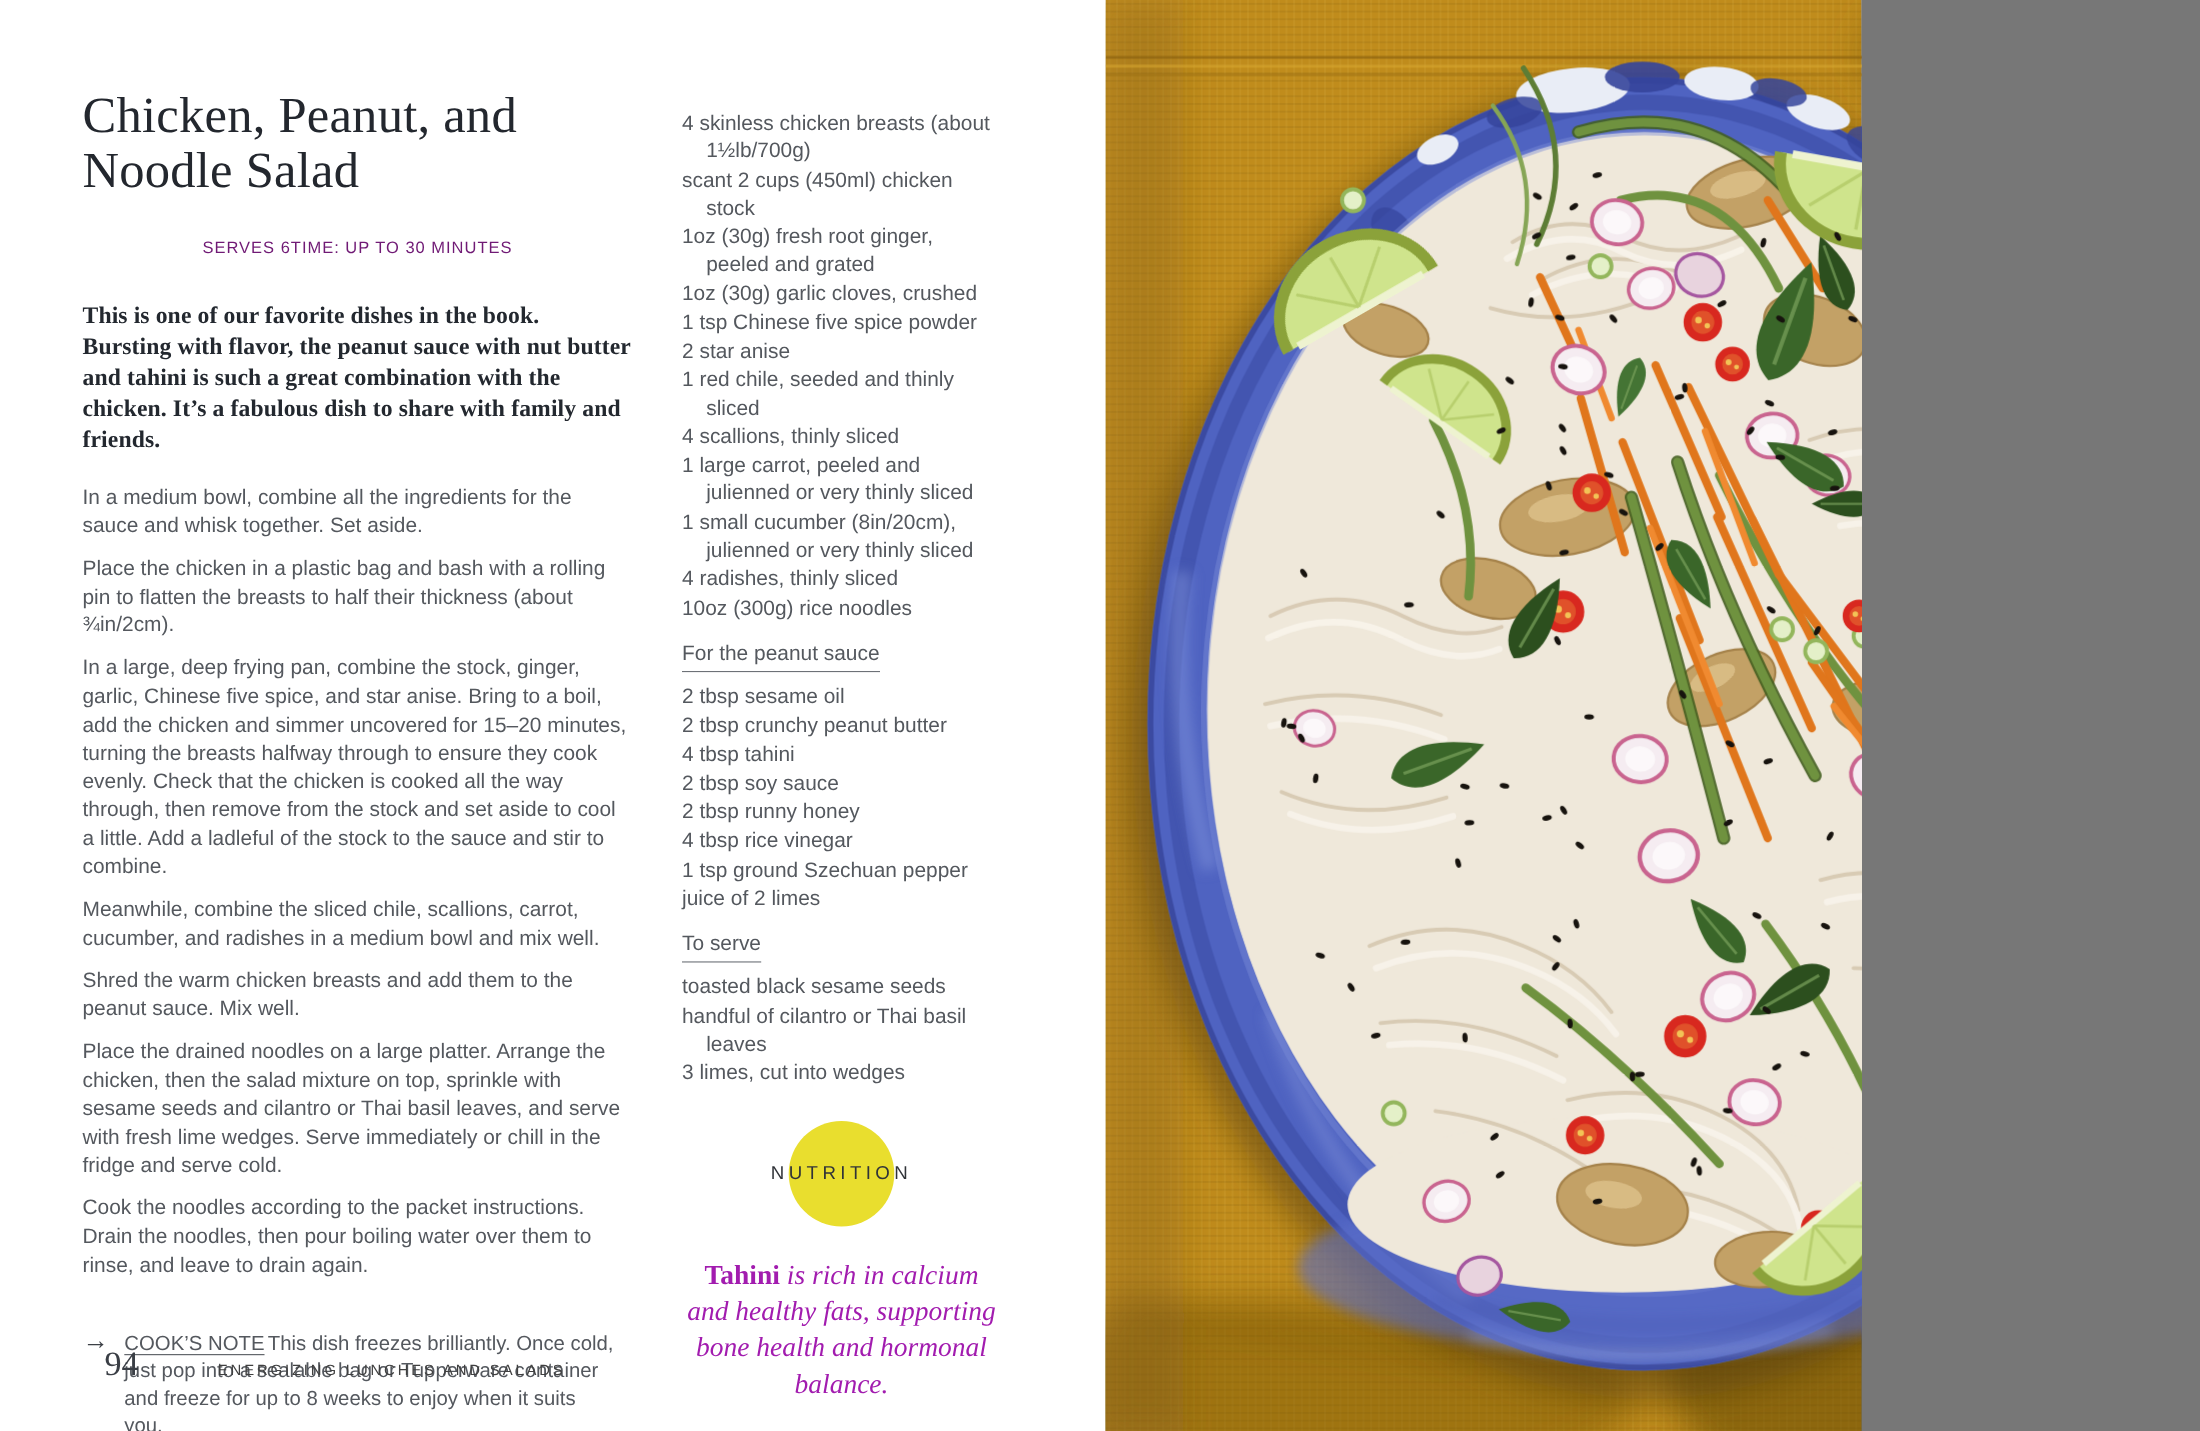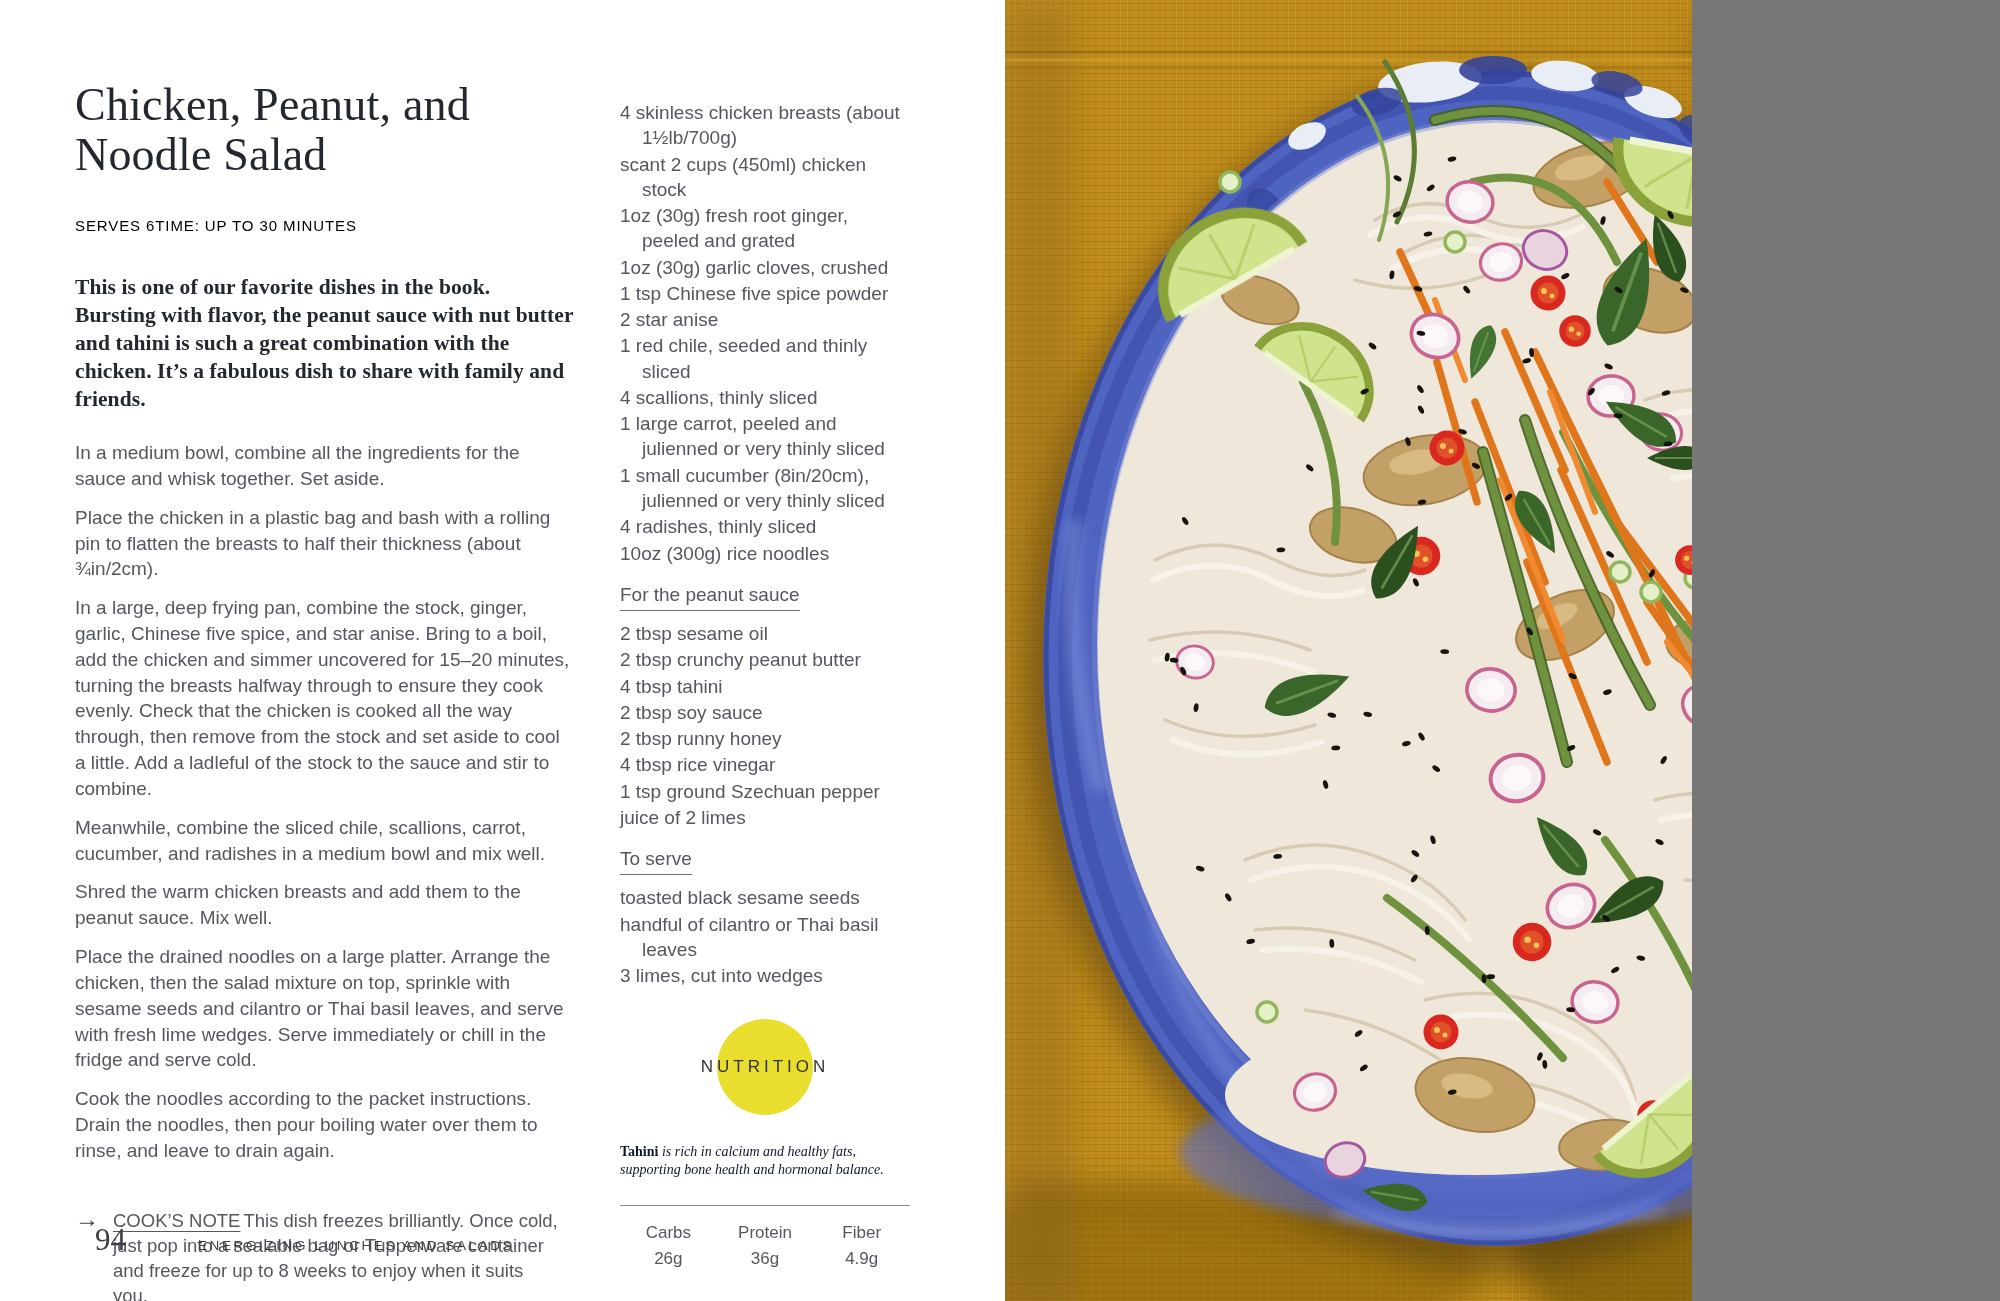--- a/index.html
+++ b/index.html
@@ -6,22 +6,22 @@
   .page{
     position:relative;width:1692px;height:1301px;background:#ffffff;
     overflow:hidden;font-family:"Liberation Sans",sans-serif;
   }
   
   .left-col{position:absolute;left:75px;top:80px;width:500px;color:#53575d;}
   .title{
     font-family:"Liberation Serif",serif;font-weight:400;color:#23272e;
     font-size:46px;line-height:1.08;letter-spacing:.2px;margin:0 0 38px 0;
   }
-  .meta-row{display:flex;justify-content:flex-start;align-items:baseline;
-    font-size:15px;letter-spacing:.9px;color:#000000;margin-bottom:40px;margin-top:36px;}
+  .meta-row{display:flex;justify-content:center;align-items:baseline;
+    font-size:15px;letter-spacing:.9px;color:#701a75;margin-bottom:40px;margin-top:36px;}
   .intro{
     font-family:"Liberation Serif",serif;font-weight:700;color:#23282f;
     font-size:21.5px;line-height:1.3;margin:0 0 26px 0;letter-spacing:.1px;
   }
   .para{font-size:19px;line-height:1.36;margin:0 0 13px 0;color:#54585e;}
   .cooks-note{display:flex;margin-top:44px;}
   .cn-arrow{font-size:24px;color:#3c4046;margin:-3px 14px 0 0;flex:0 0 auto;}
   .cn-body{font-size:18.5px;line-height:1.36;color:#54585e;width:450px;}
   .cn-label{text-decoration:underline;text-underline-offset:4px;margin-right:3px;}
   .footer-row{position:absolute;left:95px;top:1222px;display:flex;align-items:baseline;}
@@ -30,22 +30,22 @@
   
   .rail{position:absolute;left:620px;top:100px;width:290px;color:#54585e;
     font-size:19px;line-height:1.33;}
   .ing{padding-left:22px;text-indent:-22px;margin:0 0 1px 0;}
   .subhead{display:inline-block;border-bottom:1.5px solid #6d7177;
     padding-bottom:3px;margin:15px 0 10px 0;}
   .nut-circle{position:relative;width:96px;height:96px;border-radius:50%;
     background:var(--c-yellow,#e9de2e);margin:30px auto 0 auto;}
   .nut-circle span{position:absolute;top:50%;left:50%;transform:translate(-50%,-50%);
     white-space:nowrap;font-size:17px;letter-spacing:4px;color:#303338;}
-  .nut-note{font-family:"Liberation Serif",serif;font-style:italic;color:#0f172a;
-    font-size:14px;line-height:1.32;margin:28px 0 0 0;}
+  .nut-note{font-family:"Liberation Serif",serif;font-style:italic;color:#a21caf;
+    font-size:25px;line-height:1.32;text-align:center;margin:28px 0 0 0;}
   .nut-note b{font-style:normal;font-weight:700;}
   .nut-rule{border:none;border-top:1px solid #8a8d92;margin:26px 0 0 0;}
   .nut-values{display:flex;margin-top:16px;text-align:center;}
   .nut-values>div{flex:1;}
   .nv-label{font-size:17px;color:#54585e;}
   .nv-value{font-size:17px;color:#54585e;margin-top:3px;}
   
   .photo{position:absolute;left:1005px;top:0;width:995px;height:1301px;}
   .photo svg{display:block;width:100%;height:100%;}
 </style>

